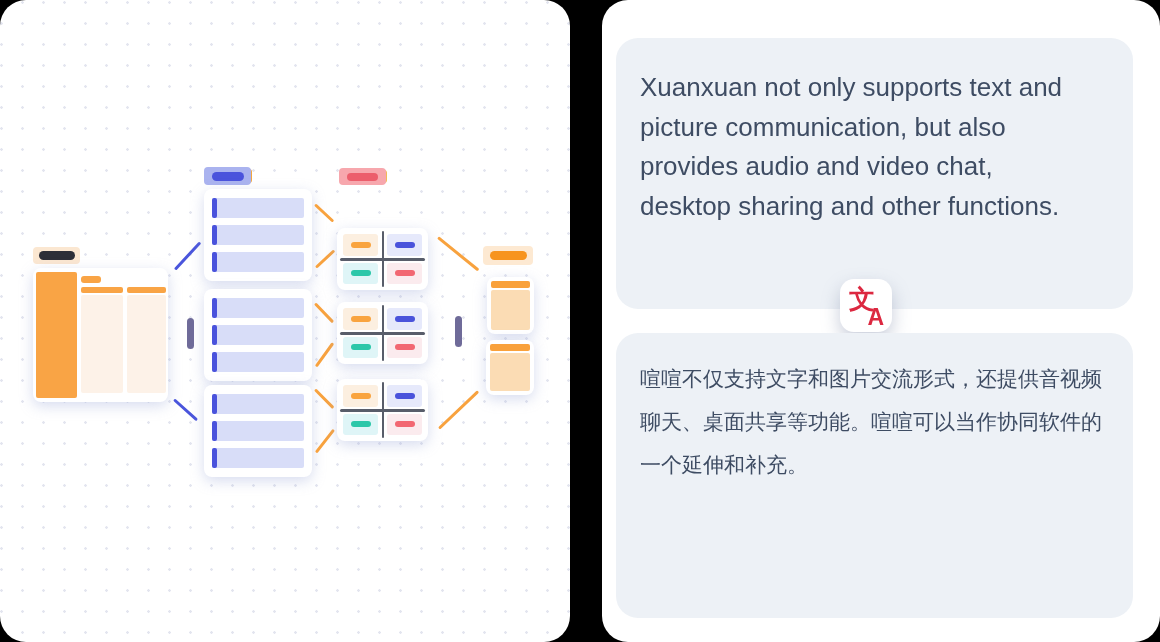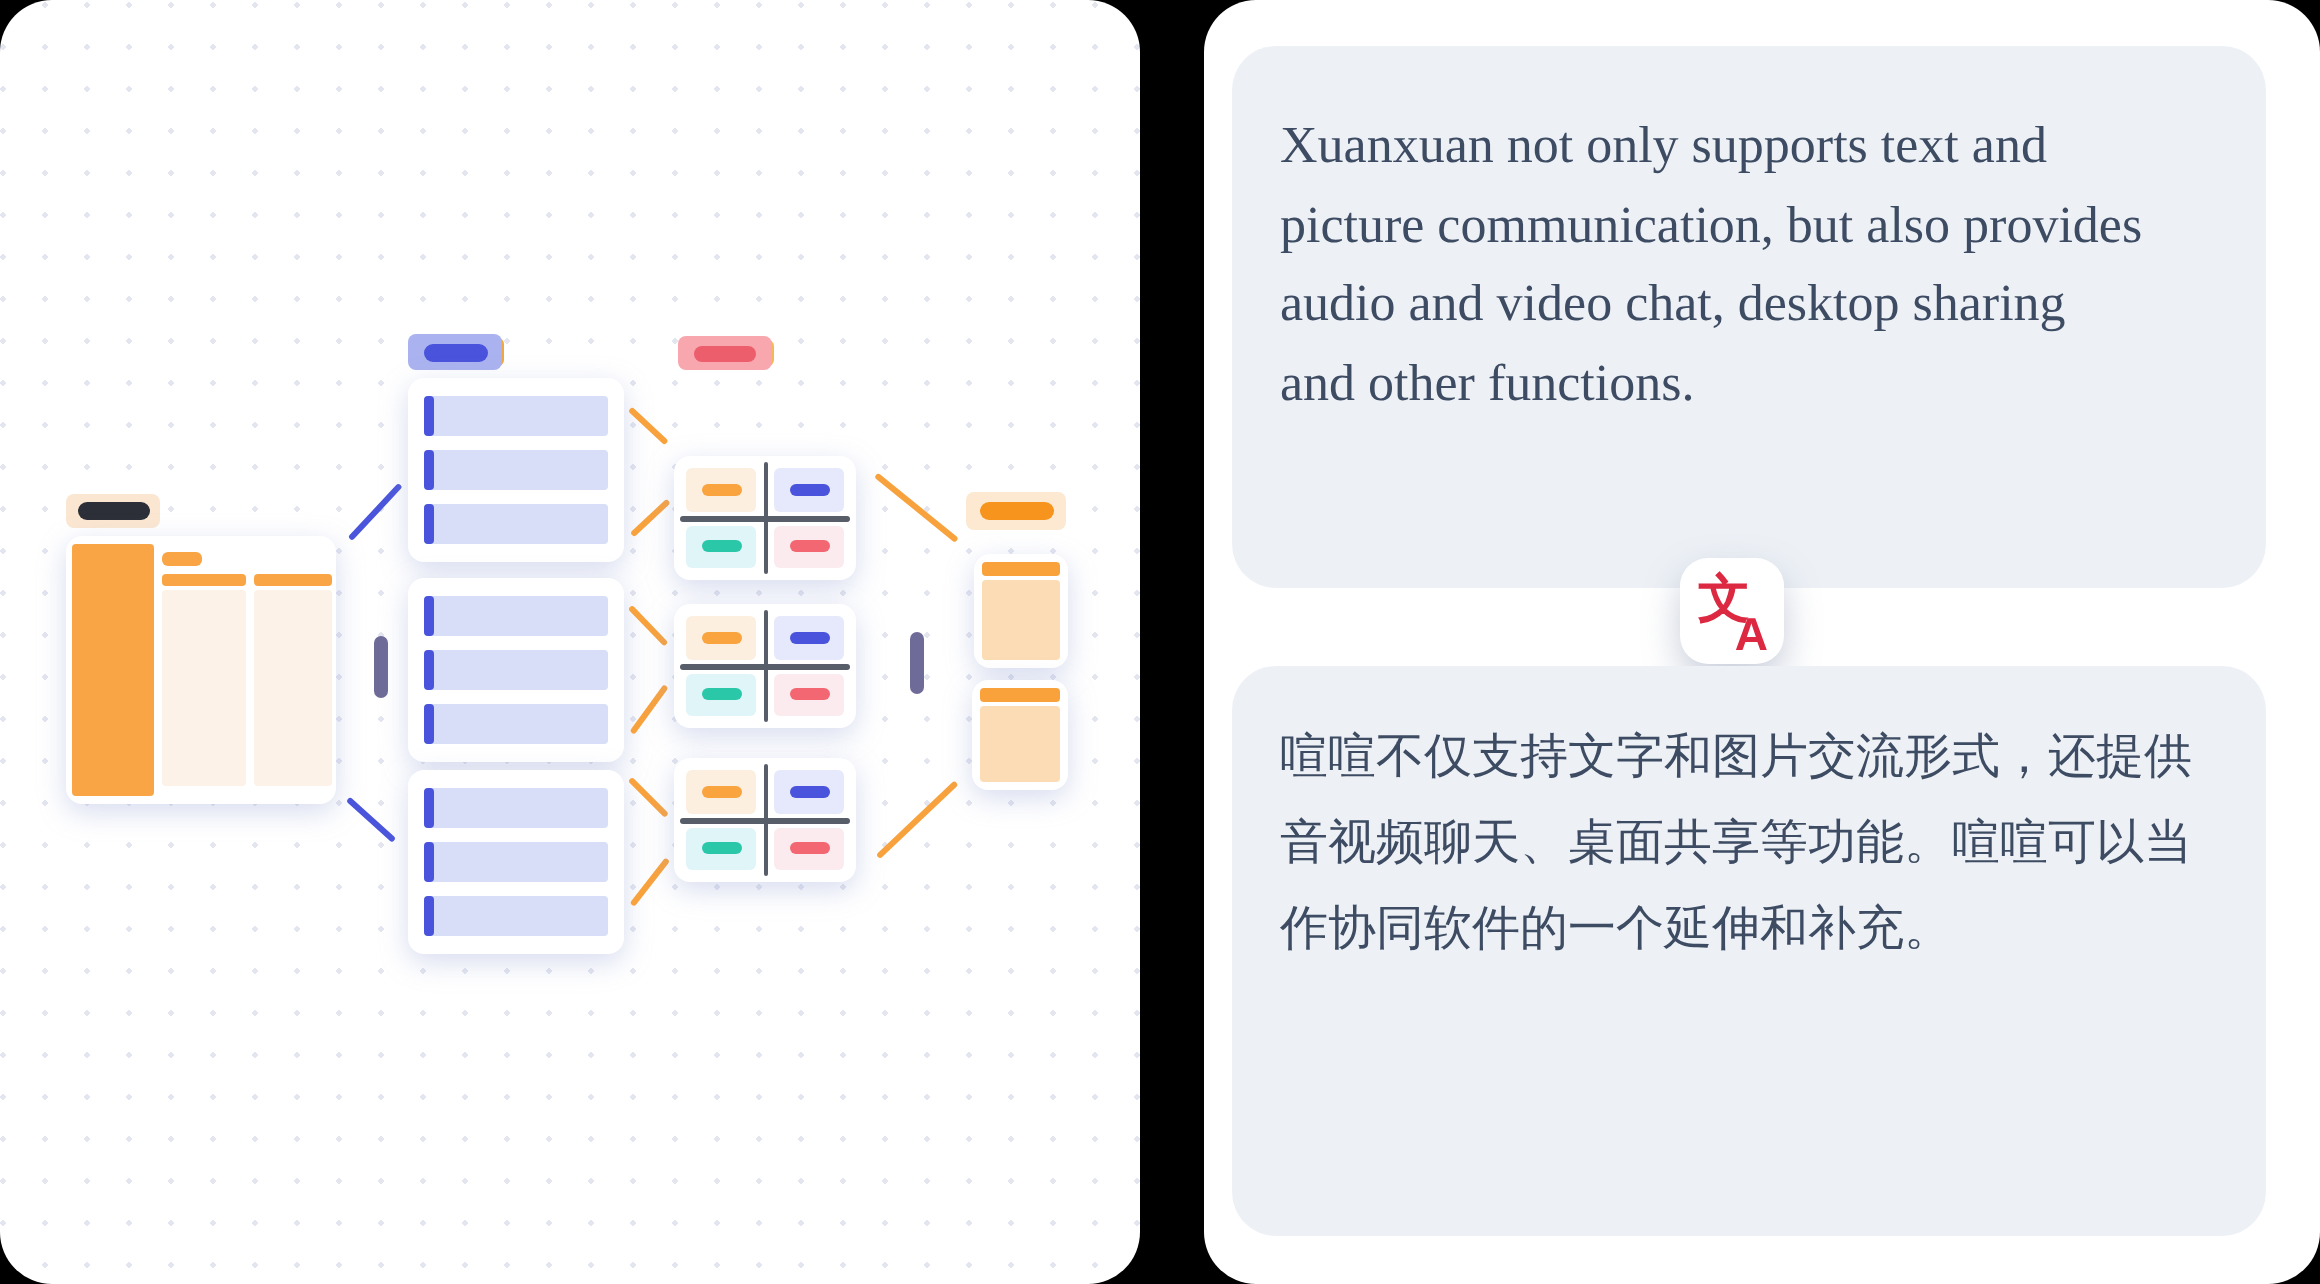--- a/index.html
+++ b/index.html
@@ -49,25 +49,25 @@
   
   .line { position:absolute; height:3px; border-radius:2px; transform-origin:0 50%; }
   .line.blue { background:#4A55DC; }
   .line.orange { background:#F8A23E; }
   .vdash { position:absolute; width:7px; height:31px; border-radius:4px; background:#6F6B99; }
 
   
   .panel-right { position:absolute; left:602px; top:0; width:558px; height:642px;
                  background:#FFFFFF; border-radius:26px; }
   .text-card { position:absolute; left:14px; width:517px; background:#EDF1F6; border-radius:22px; box-sizing:border-box; }
-  .card-en { top:23px; height:271px;font-family:Liberation Serif, serif; }
+  .card-en { top:38px; height:271px; }
   .card-zh { top:333px; height:285px; }
   .text-card p { margin:0; color:#3E4C63; }
   .card-en p { padding:30px 24px 0 24px; max-width:436px; font-size:26px; line-height:39.5px; }
-  .card-zh p { padding:24px 24px 0 24px; max-width:474px; font-size:24px; line-height:43px; }
+  .card-zh p { padding:24px 24px 0 24px; max-width:474px; font-size:21px; line-height:43px; }
 
   .translate-badge { position:absolute; left:238px; top:279px; width:52px; height:53px;
     background:#FFFFFF; border-radius:14px; box-shadow:0 8px 18px rgba(125,136,168,.42); }
   .translate-badge .g-cjk { position:absolute; left:9px; top:3px; font-size:26px; font-weight:600; color:#DC2840;
     font-family:"DejaVu Sans", sans-serif; }
   .translate-badge .g-a { position:absolute; right:8px; bottom:1px; font-size:23px; font-weight:700; color:#DC2840; }
 </style>
 </head>
 <body>
 

